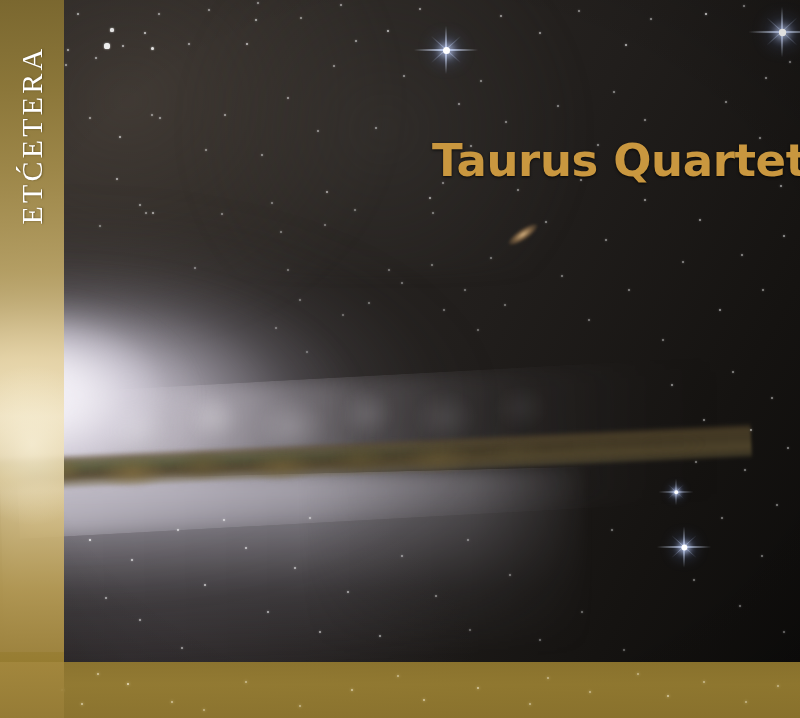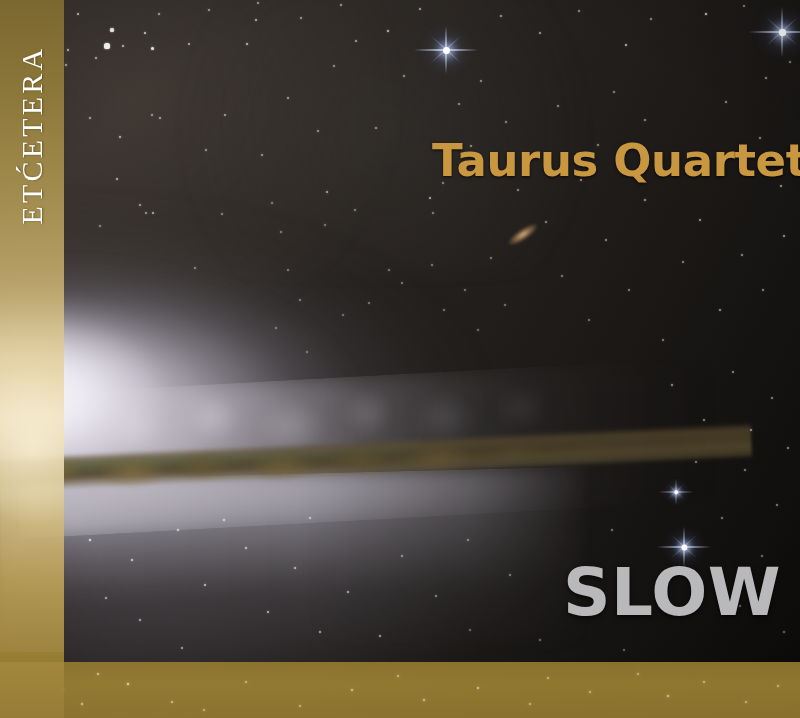--- a/index.html
+++ b/index.html
@@ -496,15 +496,14 @@
     </div>
 
   <div class="spine"></div>
   <div class="spine-bleed"></div>
   <div class="corner-notch"></div>
   <div class="spine-label">
     <span>ETĆETERA</span>
   </div>
 
   <div class="title">Taurus Quartet</div>
-  <div class="slow">SLOW</div>
 
 </div>
 
 </body></html>

